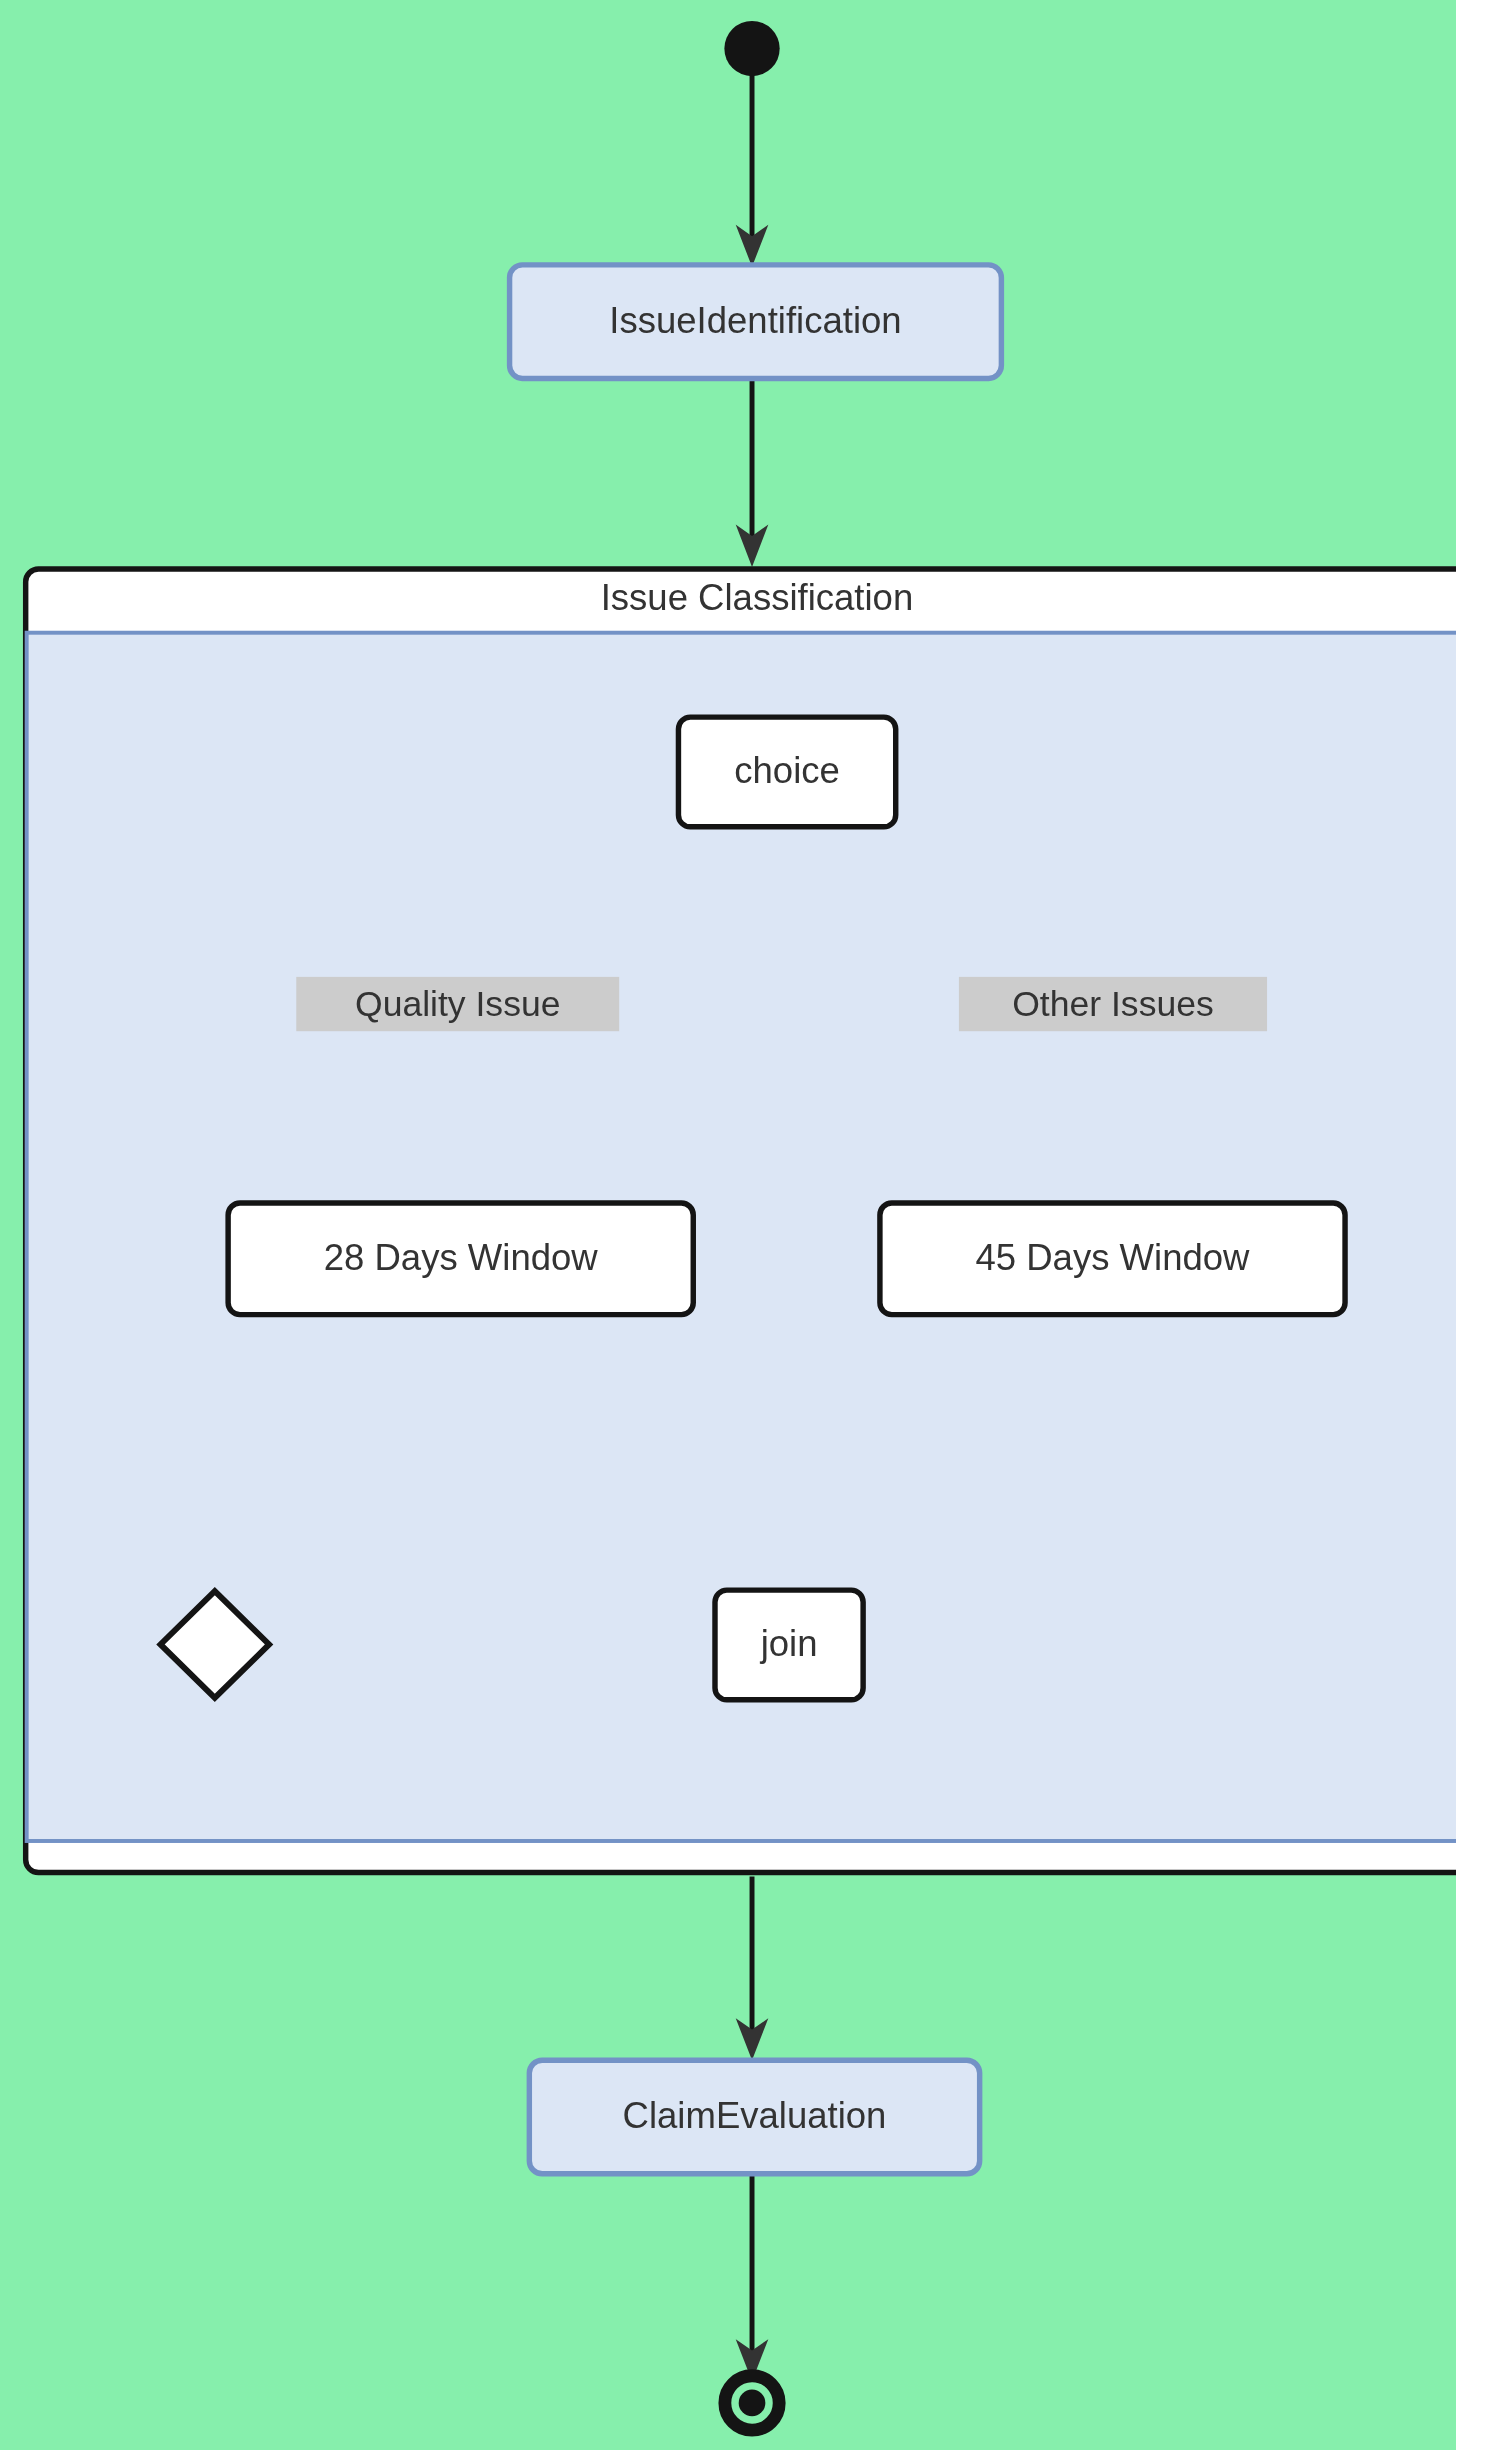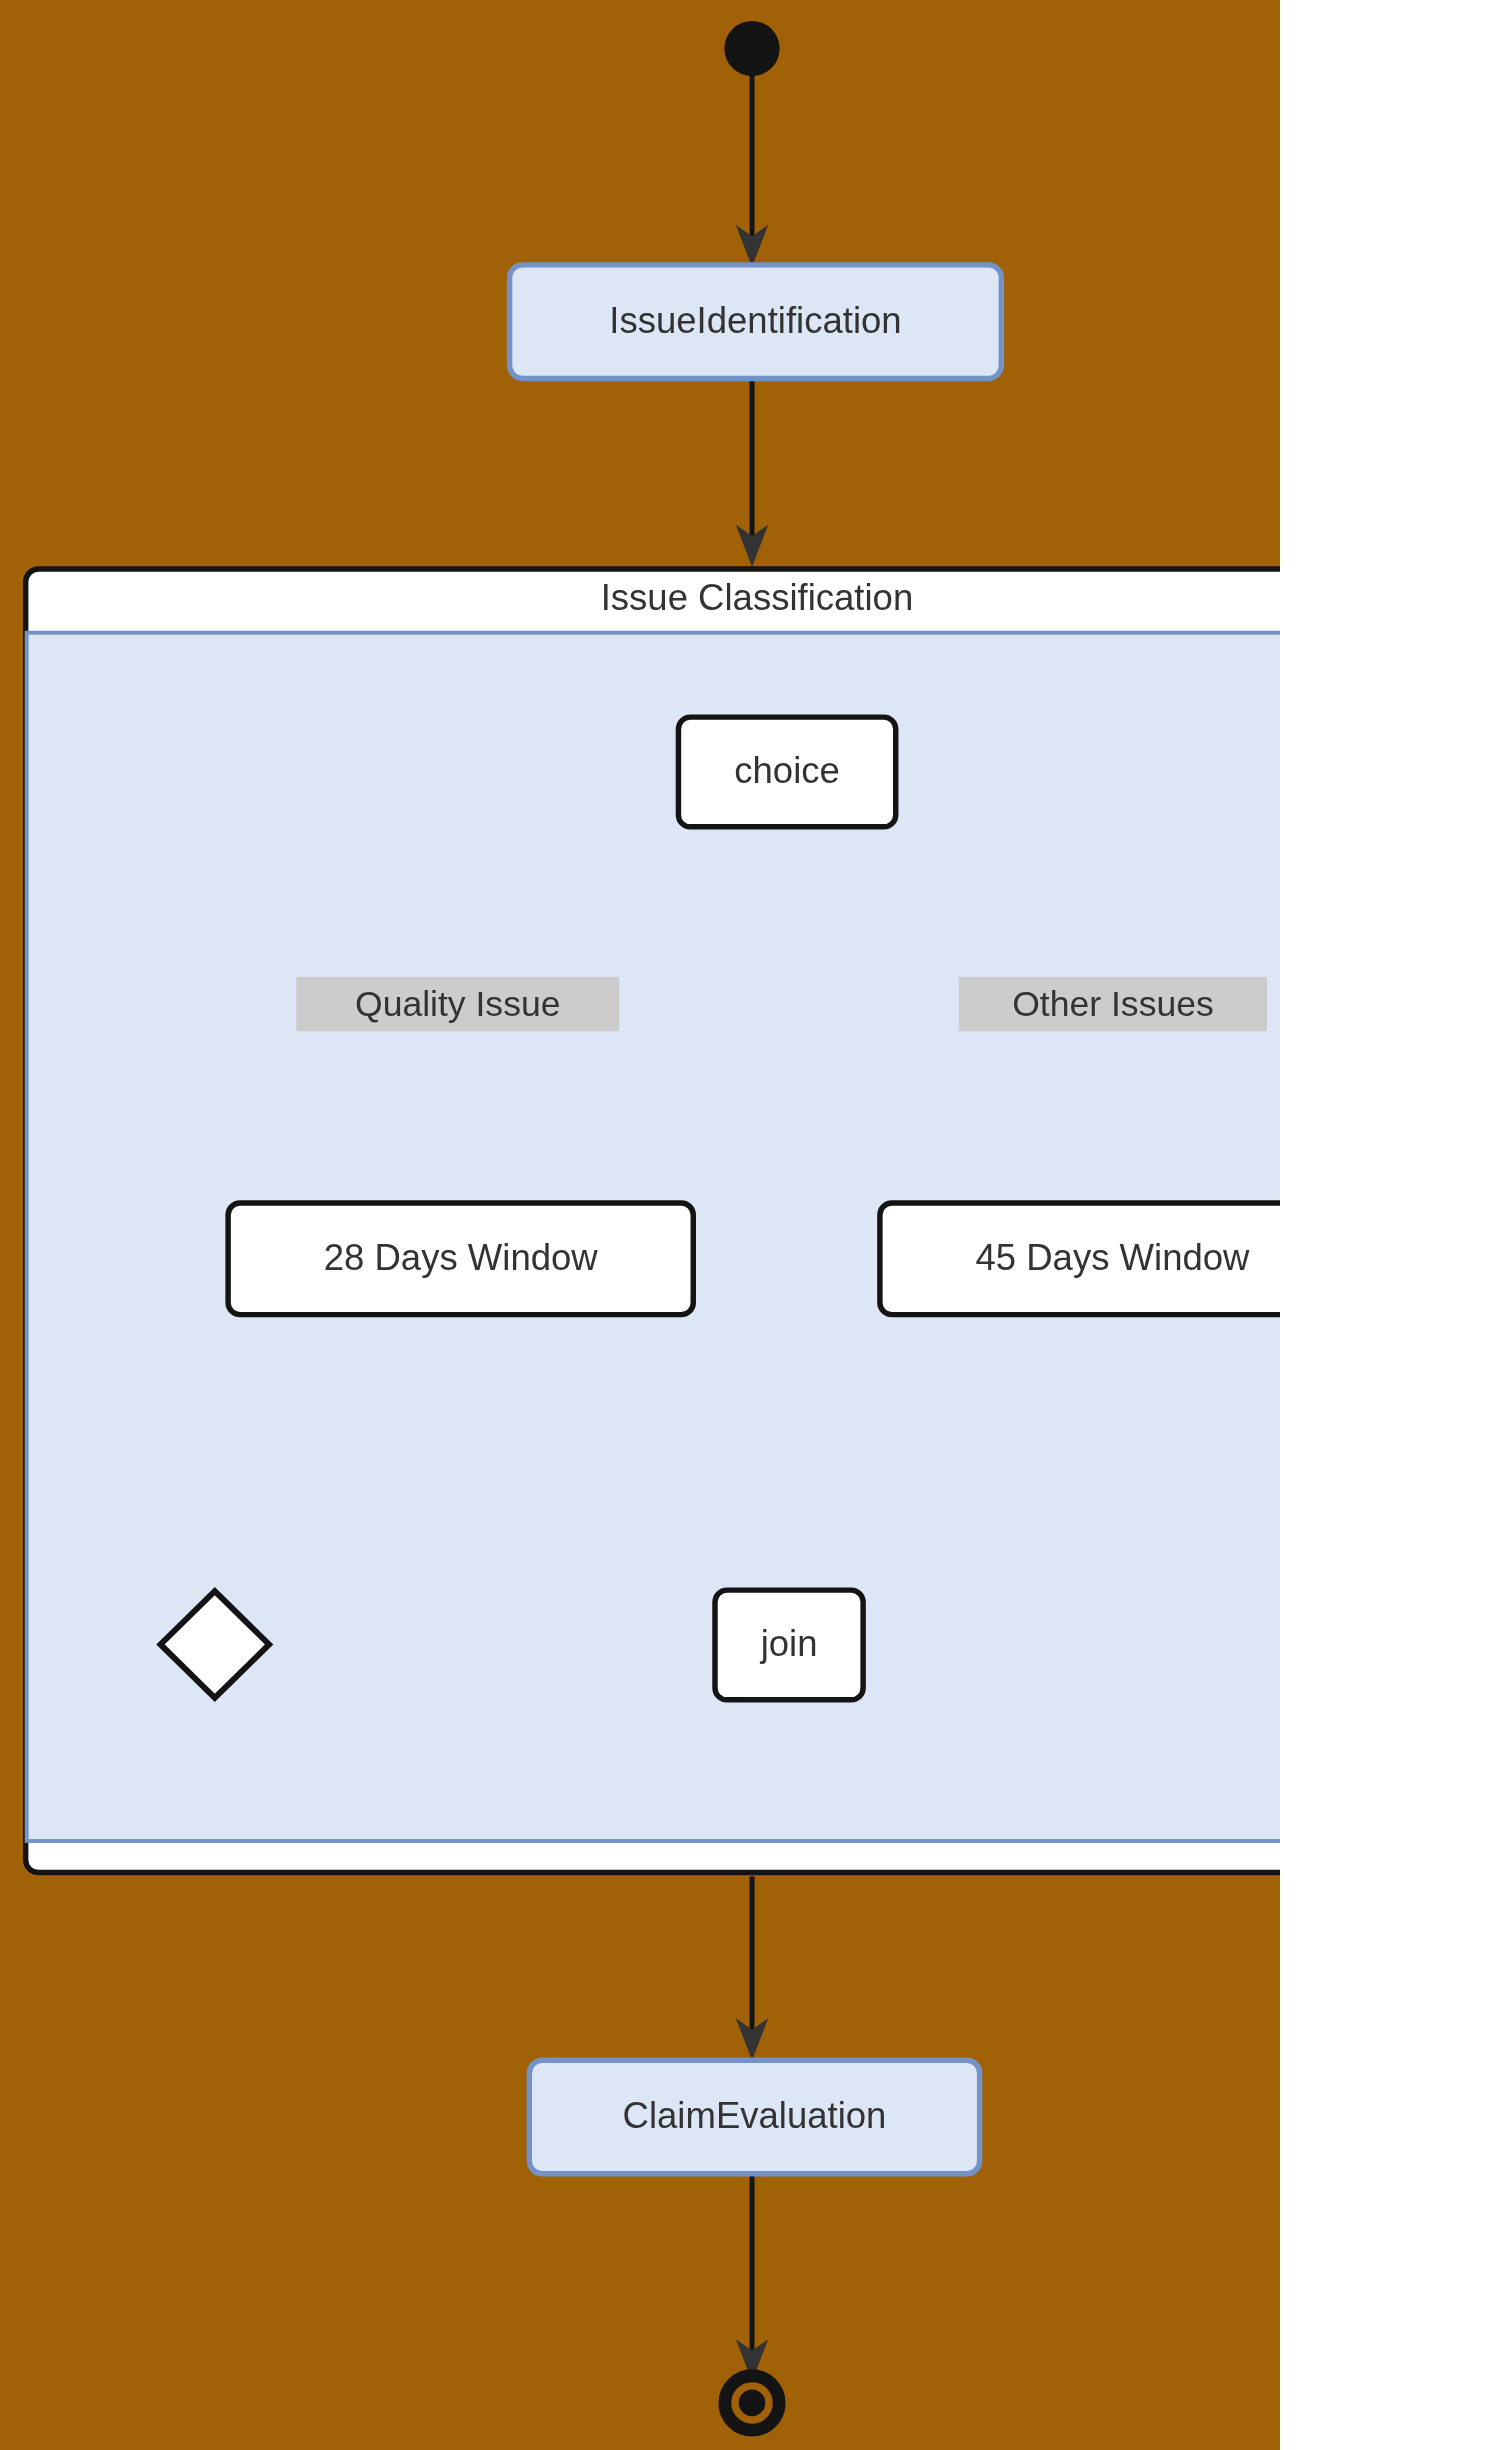--- a/index.html
+++ b/index.html
@@ -6,23 +6,23 @@
   html, body {
     margin: 0;
     padding: 0;
     background: #ffffff;
   }
   body {
     font-family: "Liberation Sans", sans-serif;
   }
   #diagram-root {
     position: relative;
-    width: 1280px;
+    width: 1456px;
     height: 2450px;
-    background: #a16207;
+    background: #86efac;
     overflow: hidden;
   }
   #diagram-svg {
     position: absolute;
     left: 0;
     top: 0;
     width: 1508px;
     height: 2450px;
     display: block;
   }

